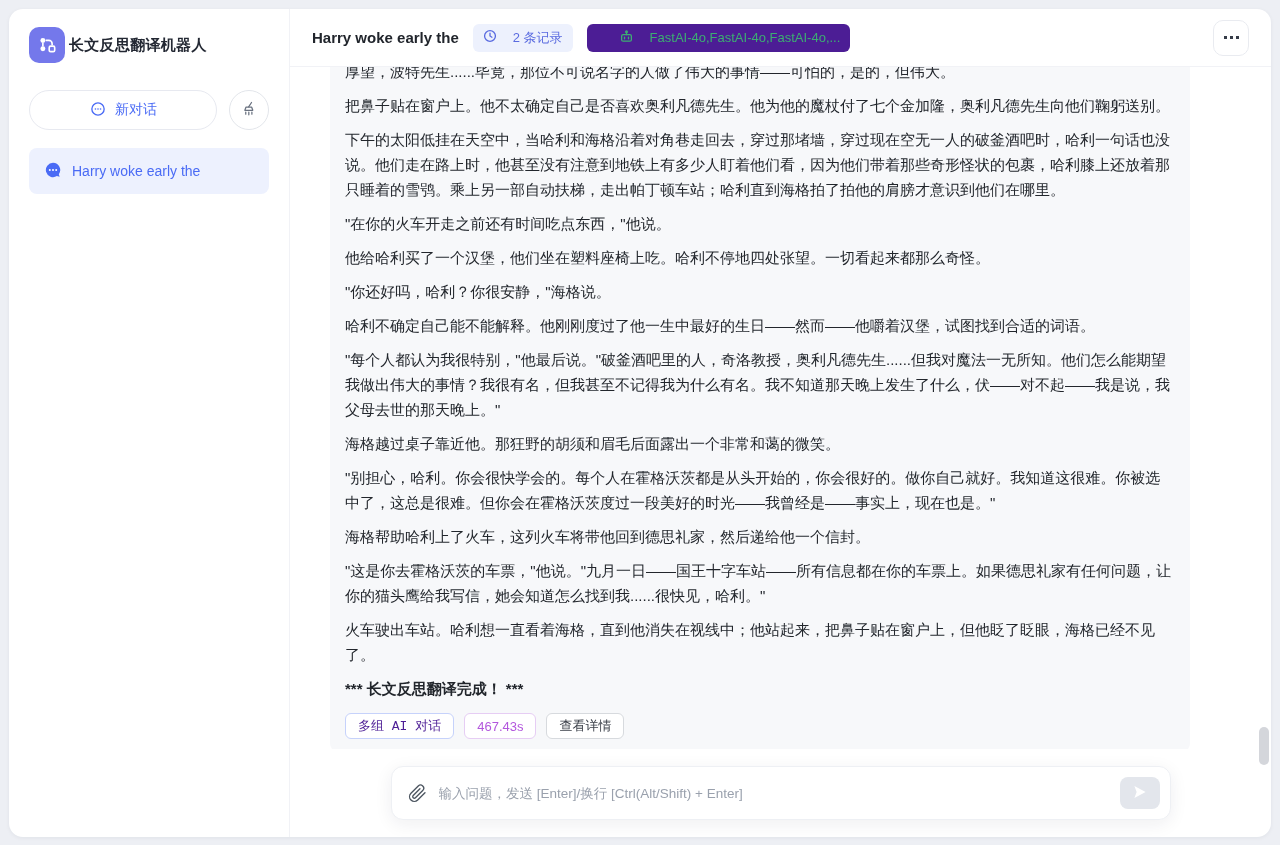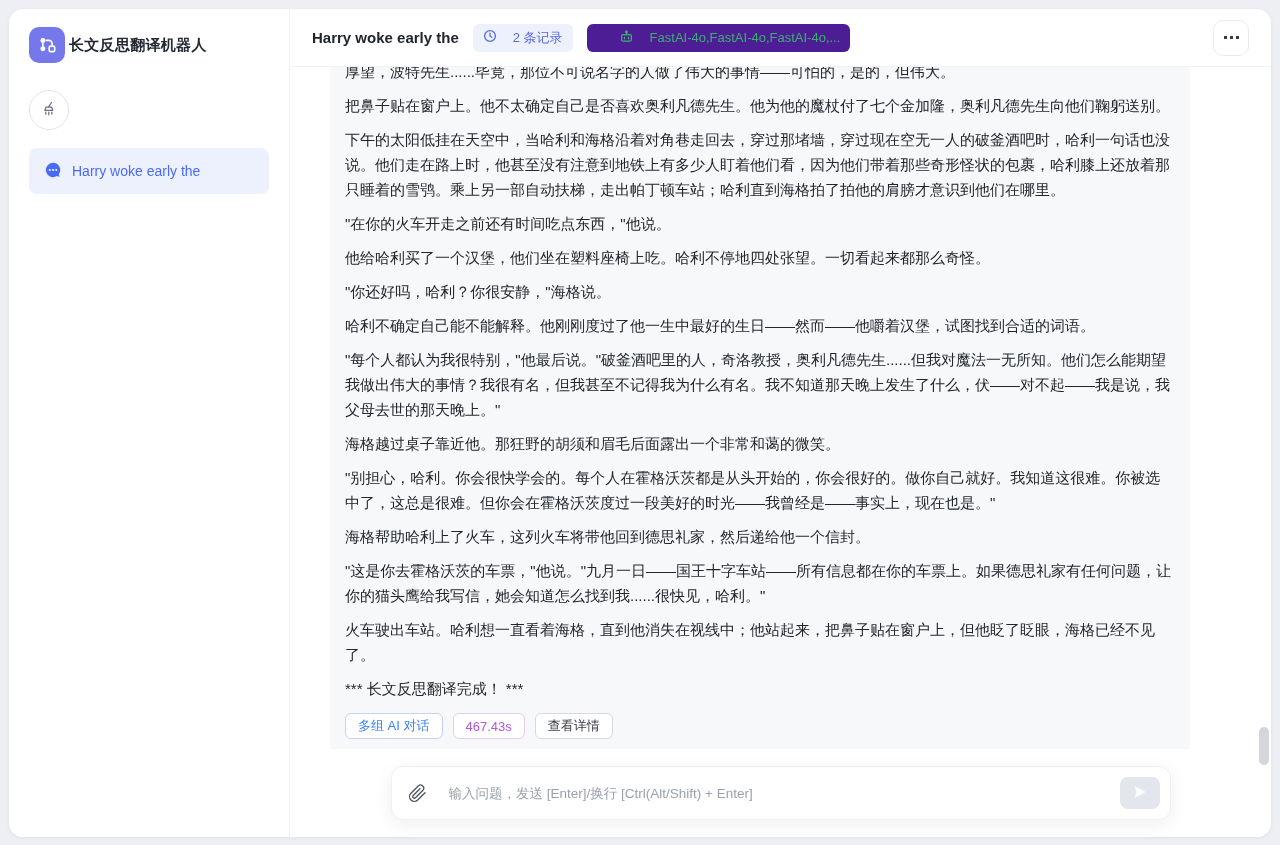--- a/index.html
+++ b/index.html
@@ -58,33 +58,33 @@
     background:#fff; display:flex; align-items:center; justify-content:center; gap:3px; cursor:pointer;
   }
   .more-btn i { width:3px; height:3px; background:#363c48; display:block; }
   
   .chat-area { flex:1; overflow:hidden; padding-left:40px; min-height:0; }
   .bubble {
     width:860px; background:#f7f8fa; border-radius:10px;
     margin-top:-12px; padding:4px 16px 14px 15px;
   }
   .bubble p { margin:0 0 9px; font-size:15px; line-height:25px; color:#22262c; }
-  .bubble p.completion { font-weight:400; margin-bottom:8px; }
+  .bubble p.completion { font-weight:700; margin-bottom:8px; }
   .tag-row { display:flex; gap:10px; margin-top:12px; }
   .tag {
     height:26px; padding:0 12px; background:#fff; border-radius:6px;
     font-size:13px; display:flex; align-items:center; border:1px solid #d7dade;
     cursor:pointer; white-space:nowrap;
   }
   
   .composer-wrap { flex:none; height:88px; display:flex; align-items:center; justify-content:center; }
   .composer {
     width:780px; height:54px; background:#fff; border:1px solid #eef0f4; border-radius:12px;
     box-shadow:0 4px 18px rgba(25,31,54,.07);
-    display:flex; align-items:center; gap:20px; padding:0 10px 0 16px;
+    display:flex; align-items:center; gap:10px; padding:0 10px 0 16px;
   }
   .composer-input { flex:1; border:none; outline:none; font-size:13.5px; color:#2a2f38; background:transparent;
     font-family:"Liberation Sans","DejaVu Sans",sans-serif; }
   .composer-input::placeholder { color:#9aa1ad; }
   .send-btn {
     width:40px; height:32px; border-radius:8px; background:#e3e6ec; border:none;
     display:flex; align-items:center; justify-content:center; cursor:pointer; flex:none;
   }
   .scroll-thumb {
     position:absolute; right:2px; top:718px; width:10px; height:38px;
@@ -104,20 +104,31 @@
           <circle cx="7.5" cy="16" r="2.7" fill="#fff"></circle>
           <path d="M7.5 9.5 v4" stroke="#fff" stroke-width="1.8"></path>
           <path d="M10.5 7 h3.5 a3.6 3.6 0 0 1 3.6 3.6 v1.6" stroke="#fff" stroke-width="1.8" fill="none"></path>
           <rect x="14.4" y="13.3" width="6" height="6" rx="1.6" stroke="#fff" stroke-width="1.8" fill="none"></rect>
         </svg>
       </span>
       <span class="brand-title">长文反思翻译机器人</span>
     </div>
 
     <div class="newchat-row">
+      <button class="newchat-btn">
+        <span>
+          <svg width="18" height="18" viewBox="0 0 24 24" fill="none">
+            <circle cx="12" cy="12" r="8.2" stroke="#4a6bf5" stroke-width="1.8"></circle>
+            <circle cx="8.6" cy="12" r="1.1" fill="#4a6bf5"></circle>
+            <circle cx="12" cy="12" r="1.1" fill="#4a6bf5"></circle>
+            <circle cx="15.4" cy="12" r="1.1" fill="#4a6bf5"></circle>
+          </svg>
+        </span>
+        <span>新对话</span>
+      </button>
       <button class="broom-btn">
         <span>
           <svg width="18" height="18" viewBox="0 0 20 20" fill="none" stroke="#6a7280" stroke-width="1.4" stroke-linecap="round" stroke-linejoin="round">
             <path d="M12.8 2.8 L9.6 7.6"></path>
             <path d="M6.6 8 h6.4 l1.2 3.4 h-8.8 z"></path>
             <path d="M6.4 13.6 v2.2 M9.8 13.6 v2.8 M13.2 13.6 v2.2"></path>
           </svg>
         </span>
       </button>
     </div>
@@ -197,21 +208,21 @@
 
             <p>海格帮助哈利上了火车，这列火车将带他回到德思礼家，然后递给他一个信封。</p>
 
             <p>"这是你去霍格沃茨的车票，"他说。"九月一日——国王十字车站——所有信息都在你的车票上。如果德思礼家有任何问题，让你的猫头鹰给我写信，她会知道怎么找到我......很快见，哈利。"</p>
 
             <p>火车驶出车站。哈利想一直看着海格，直到他消失在视线中；他站起来，把鼻子贴在窗户上，但他眨了眨眼，海格已经不见了。</p>
           </div>
         <p class="completion">*** 长文反思翻译完成！ ***</p>
         <div class="tag-row">
 
-            <button class="tag" style="color: #3b82f6; border-color: rgb(198, 210, 251);">多组 AI 对话</button>
+            <button class="tag" style="color: #4c1d95; border-color: rgb(198, 210, 251); font-family: Liberation Mono, monospace;">多组 AI 对话</button>
 
             <button class="tag" style="color: rgb(179, 87, 221); border-color: rgb(230, 205, 244);">467.43s</button>
 
             <button class="tag" style="color: rgb(60, 65, 74); border-color: rgb(215, 218, 222);">查看详情</button>
           </div>
       </div>
     </section>
 
     <div class="composer-wrap">
       <div class="composer">

